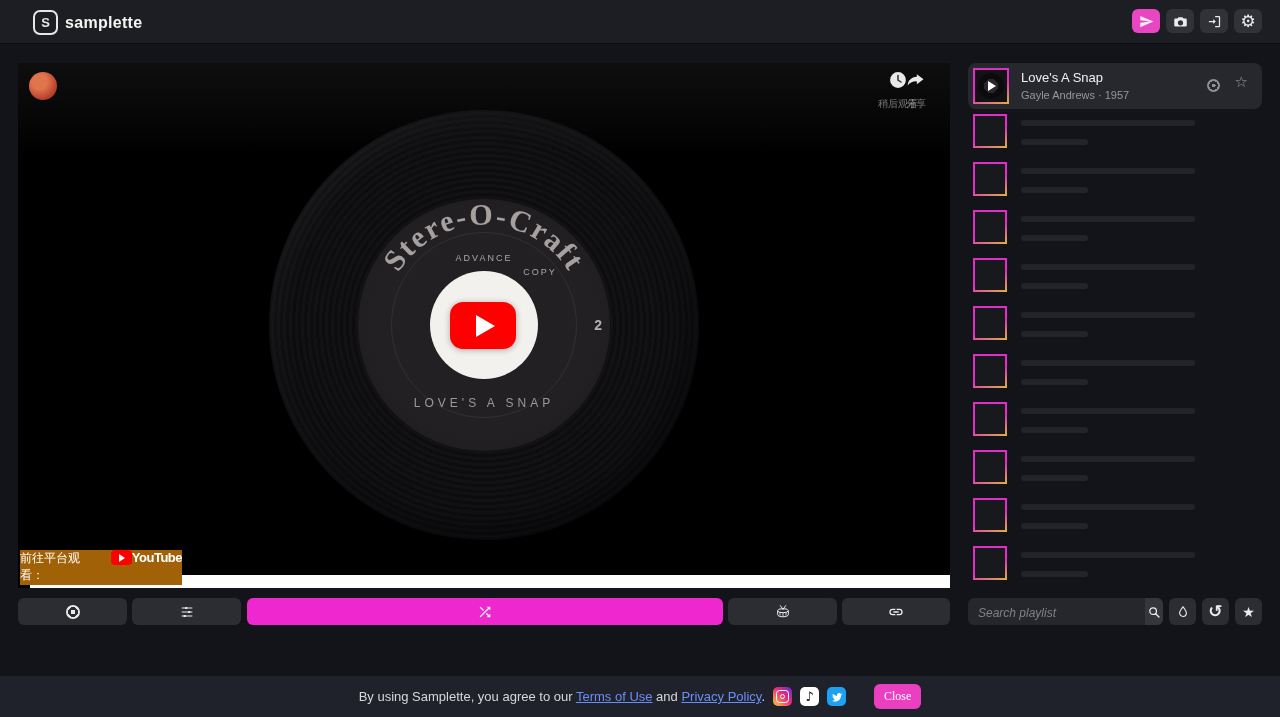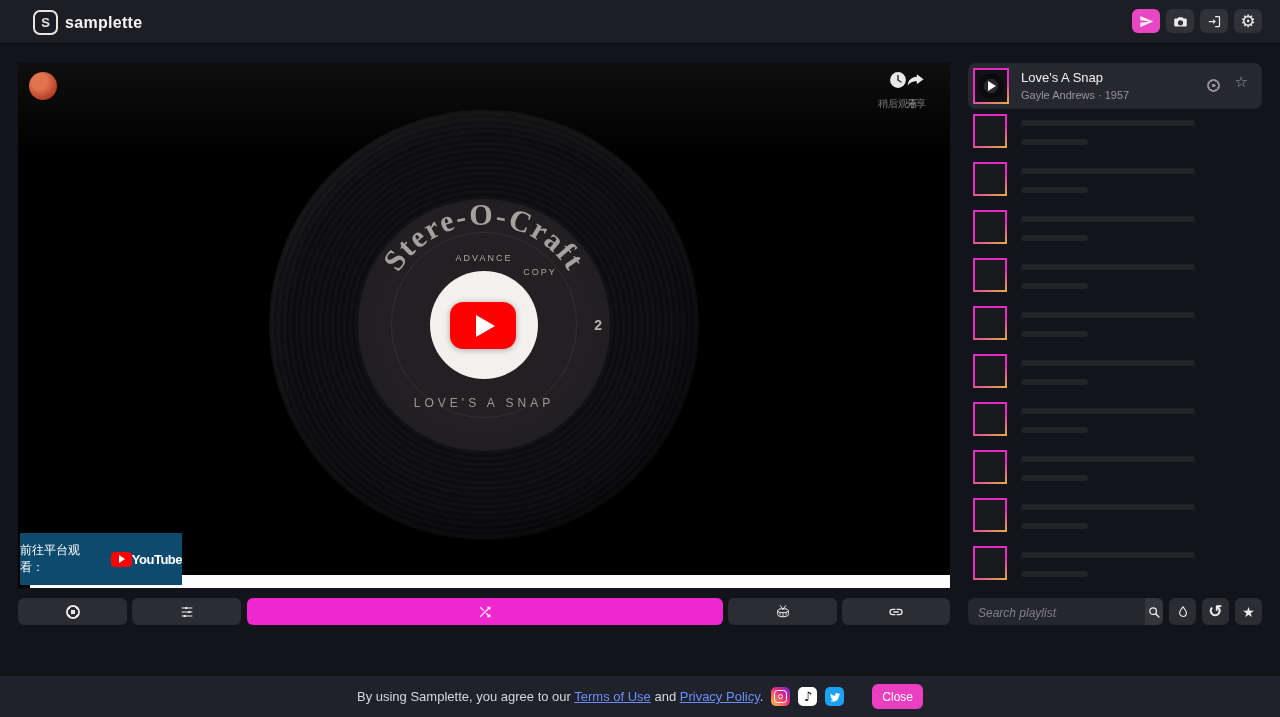--- a/index.html
+++ b/index.html
@@ -41,22 +41,22 @@
     font-size:9px;letter-spacing:2px;opacity:.85;}
   .lbl-adv{top:54px;}
   .lbl-copy{top:68px;padding-left:56px;}
   .lbl-song{top:197px;font-size:12px;letter-spacing:4px;opacity:.75;}
   .lbl-side{position:absolute;right:8px;top:118px;color:#cfc9c4;font-size:14px;font-weight:bold;opacity:.85;}
   .record-center{position:absolute;left:161px;top:161px;width:108px;height:108px;border-radius:50%;background:#f3f1ee;}
   .yt-play{position:absolute;left:432px;top:239px;width:66px;height:47px;background:var(--youtube-red,#f00);
     border-radius:13px;display:grid;place-items:center;cursor:pointer;box-shadow:0 1px 6px rgba(0,0,0,.3);}
   .yt-play .tri{width:0;height:0;border-left:19px solid #fff;border-top:11px solid transparent;border-bottom:11px solid transparent;margin-left:4px;}
   .white-strip{position:absolute;left:12px;right:0;bottom:0;height:13px;background:#fdfdfd;}
-  .watch-badge{position:absolute;left:2px;bottom:3px;width:162px;height:52px;background:#0c4a6e;
-    display:flex;align-items:center;justify-content:center;gap:7px;cursor:pointer;z-index:3;}
+  .watch-badge{position:absolute;left:2px;bottom:3px;width:162px;height:35px;background:#a16207;
+    display:flex;align-items:flex-start;justify-content:center;gap:7px;cursor:pointer;z-index:3;}
   .watch-badge-text{color:#fff;font-size:12px;}
   .ytlogo{display:flex;align-items:center;}
   .ytlogo-mark{width:21px;height:15px;background:var(--youtube-red,#f00);border-radius:4px;display:grid;place-items:center;}
   .ytlogo-mark i{width:0;height:0;border-left:6px solid #fff;border-top:4px solid transparent;border-bottom:4px solid transparent;margin-left:1px;}
   .ytlogo-text{color:#fff;font-size:13px;font-weight:bold;letter-spacing:-.5px;}
   
   .ctrl{position:absolute;top:598px;height:27px;border-radius:6px;background:#2c2d32;
     display:grid;place-items:center;cursor:pointer;}
   .ctrl svg{width:16px;height:16px;}
   .ctrl.accent{background:var(--accent,#ee28ce);}
@@ -98,21 +98,21 @@
   .foot-text{color:#d6d7db;font-size:13px;}
   .foot-link{color:var(--link-blue,#6b8efb);text-decoration:underline;cursor:pointer;}
   .soc{width:19px;height:19px;border-radius:5px;display:grid;place-items:center;cursor:pointer;}
   .soc-ig{background:linear-gradient(45deg,#f9ce34 0%,#ee2a7b 55%,#6228d7 100%);position:relative;}
   .soc-ig .cam{width:11px;height:11px;border:1.6px solid #fff;border-radius:3.5px;position:relative;}
   .soc-ig .cam::after{content:"";position:absolute;left:2.6px;top:2.6px;width:3px;height:3px;border:1.4px solid #fff;border-radius:50%;}
   .soc-tt{background:#fff;color:#111;font-size:13px;font-weight:bold;}
   .soc-tw{background:var(--twitter-blue,#1da1f2);}
   .soc-tw svg{width:12px;height:12px;fill:#fff;}
   .close-btn{height:25px;padding:0 10px;border-radius:6px;background:var(--close-pink,#ea3fc0);
-    color:#fff;font-size:12px;display:grid;place-items:center;cursor:pointer;margin-left:20px;}
+    color:#fff;font-size:12px;display:grid;place-items:center;cursor:pointer;margin-left:20px;font-family:Liberation Serif, serif;}
 </style>
 </head>
 <body>
 
 <div class="header">
   <div class="logo">
     <span class="logo-icon">S</span>
     <span class="logo-text">samplette</span>
   </div>
   <div class="hdr-btns">

